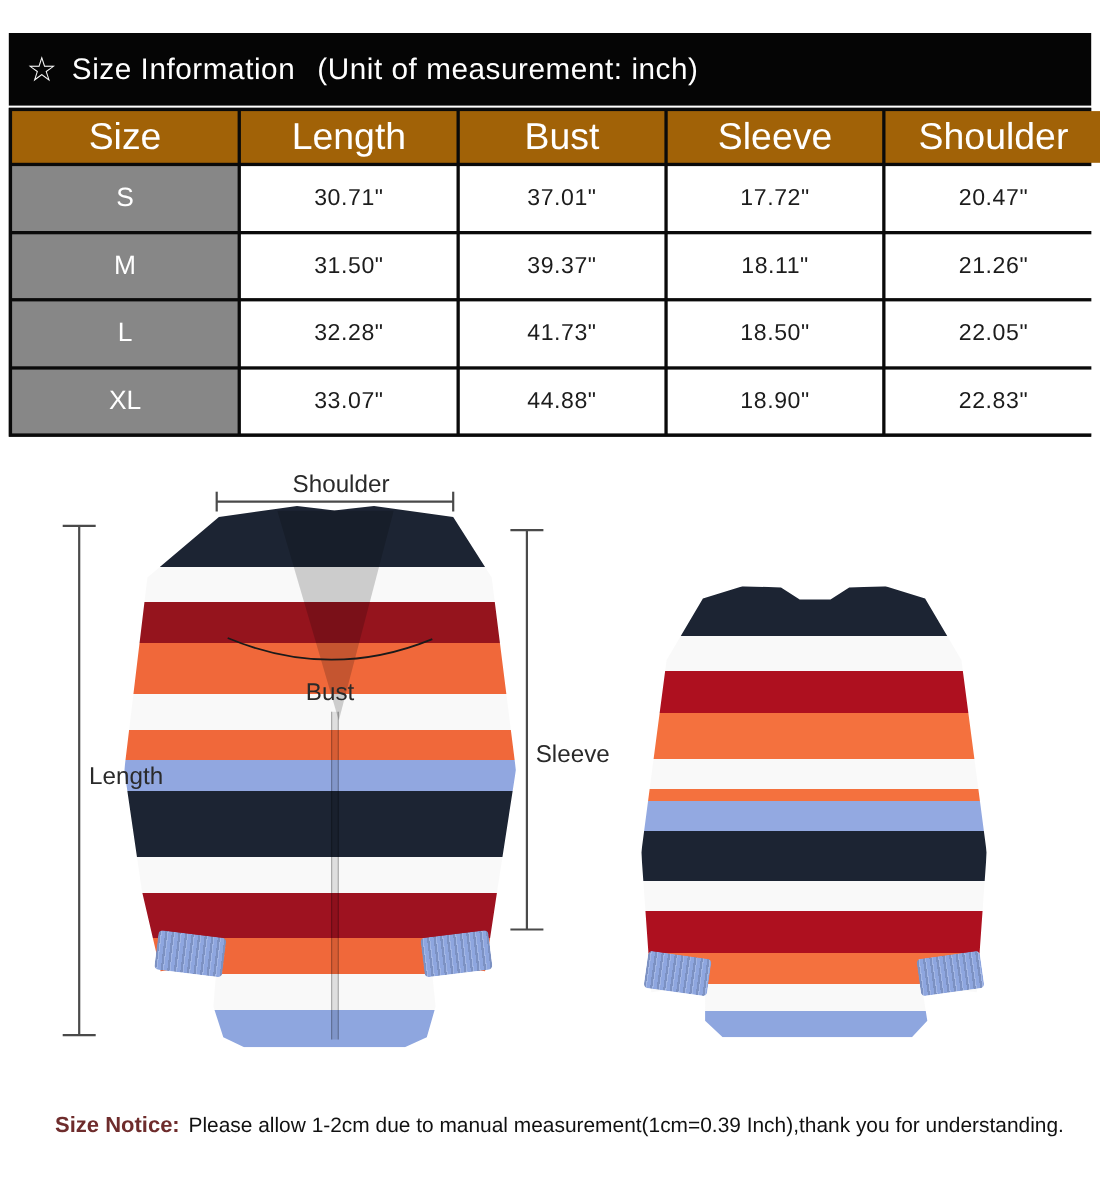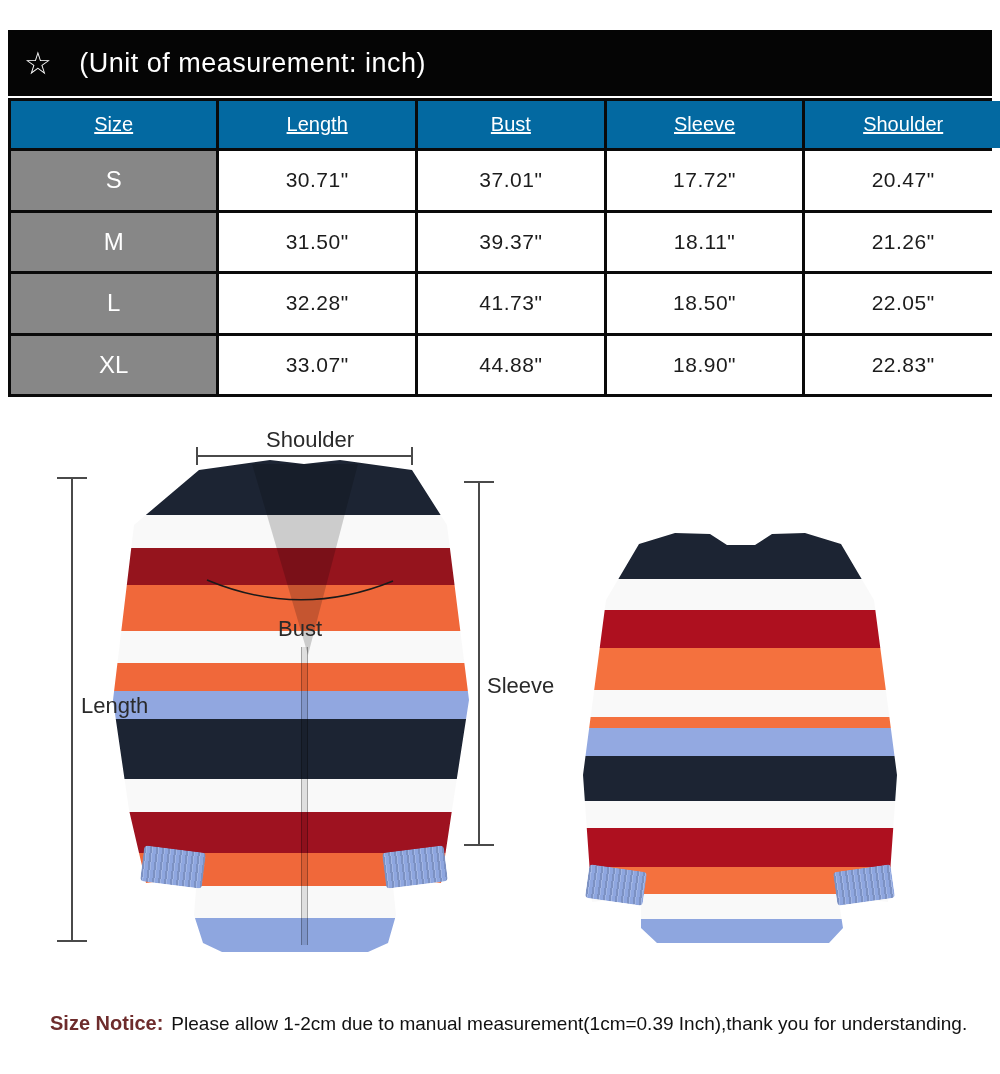--- a/index.html
+++ b/index.html
@@ -7,31 +7,31 @@
   body { font-family:"Liberation Sans", sans-serif; }
   .page { position:relative; width:1000px; height:1074px; background:#fff; overflow:hidden; }
 
   
   .title-bar {
     position:absolute; left:8px; top:30px; width:984px; height:66px;
     background:#050505; color:#fff; display:flex; align-items:center;
     padding-left:16px; font-size:27px; letter-spacing:0.5px;
   }
   .title-bar .star { font-size:31px; margin-right:13px; line-height:1; }
-  .title-bar .unit { margin-left:14px; }
+  .title-bar .unit { margin-left:20px; }
 
   
   .size-table {
     position:absolute; left:8px; top:98px; width:984px;
     display:grid; grid-template-columns:21% 20% 19% 20% 20%;
     grid-template-rows:47px repeat(4, 58.5px);
     background:#0a0a0a; gap:3px; padding:2px; border:1px solid #0a0a0a;
   }
   .size-table .cell { display:flex; align-items:center; justify-content:center; }
-  .size-table .th { background:#0369a1; color:#fff; font-size:20px;text-decoration:underline; }
+  .size-table .th { background:#a16207; color:#fff; font-size:34px; }
   .size-table .size-cell { background:#878787; color:#fff; font-size:24px; }
   .size-table .val { background:#ffffff; color:#1c1c1c; font-size:21px; letter-spacing:0.5px; }
 
   
   .diagram { position:absolute; left:0; top:420px; width:1000px; height:560px; }
   .diagram svg.annot { position:absolute; left:0; top:0; pointer-events:none; z-index:5; }
   .diag-label { position:absolute; color:#2a2a2a; font-size:22px; z-index:6; }
 
   .garment { position:absolute; }
   .stripes-shape { position:absolute; left:0; top:0; width:100%; height:100%; }
@@ -71,20 +71,21 @@
   .notice-line { margin-bottom:11px; font-size:19px; color:#111; line-height:22px; }
   .notice-label { color:#6e2c2c; font-weight:bold; font-size:20px; margin-right:8px; }
 </style>
 </head>
 <body>
 
 <div class="page">
 
   <div class="title-bar">
     <span class="star">☆</span>
+    <span>Size Information</span>
     <span class="unit">(Unit of measurement: inch)</span>
   </div>
 
   <div class="size-table">
     <div class="cell th">Size</div>
     <div class="cell th">Length</div>
     <div class="cell th">Bust</div>
     <div class="cell th">Sleeve</div>
     <div class="cell th">Shoulder</div>
 

